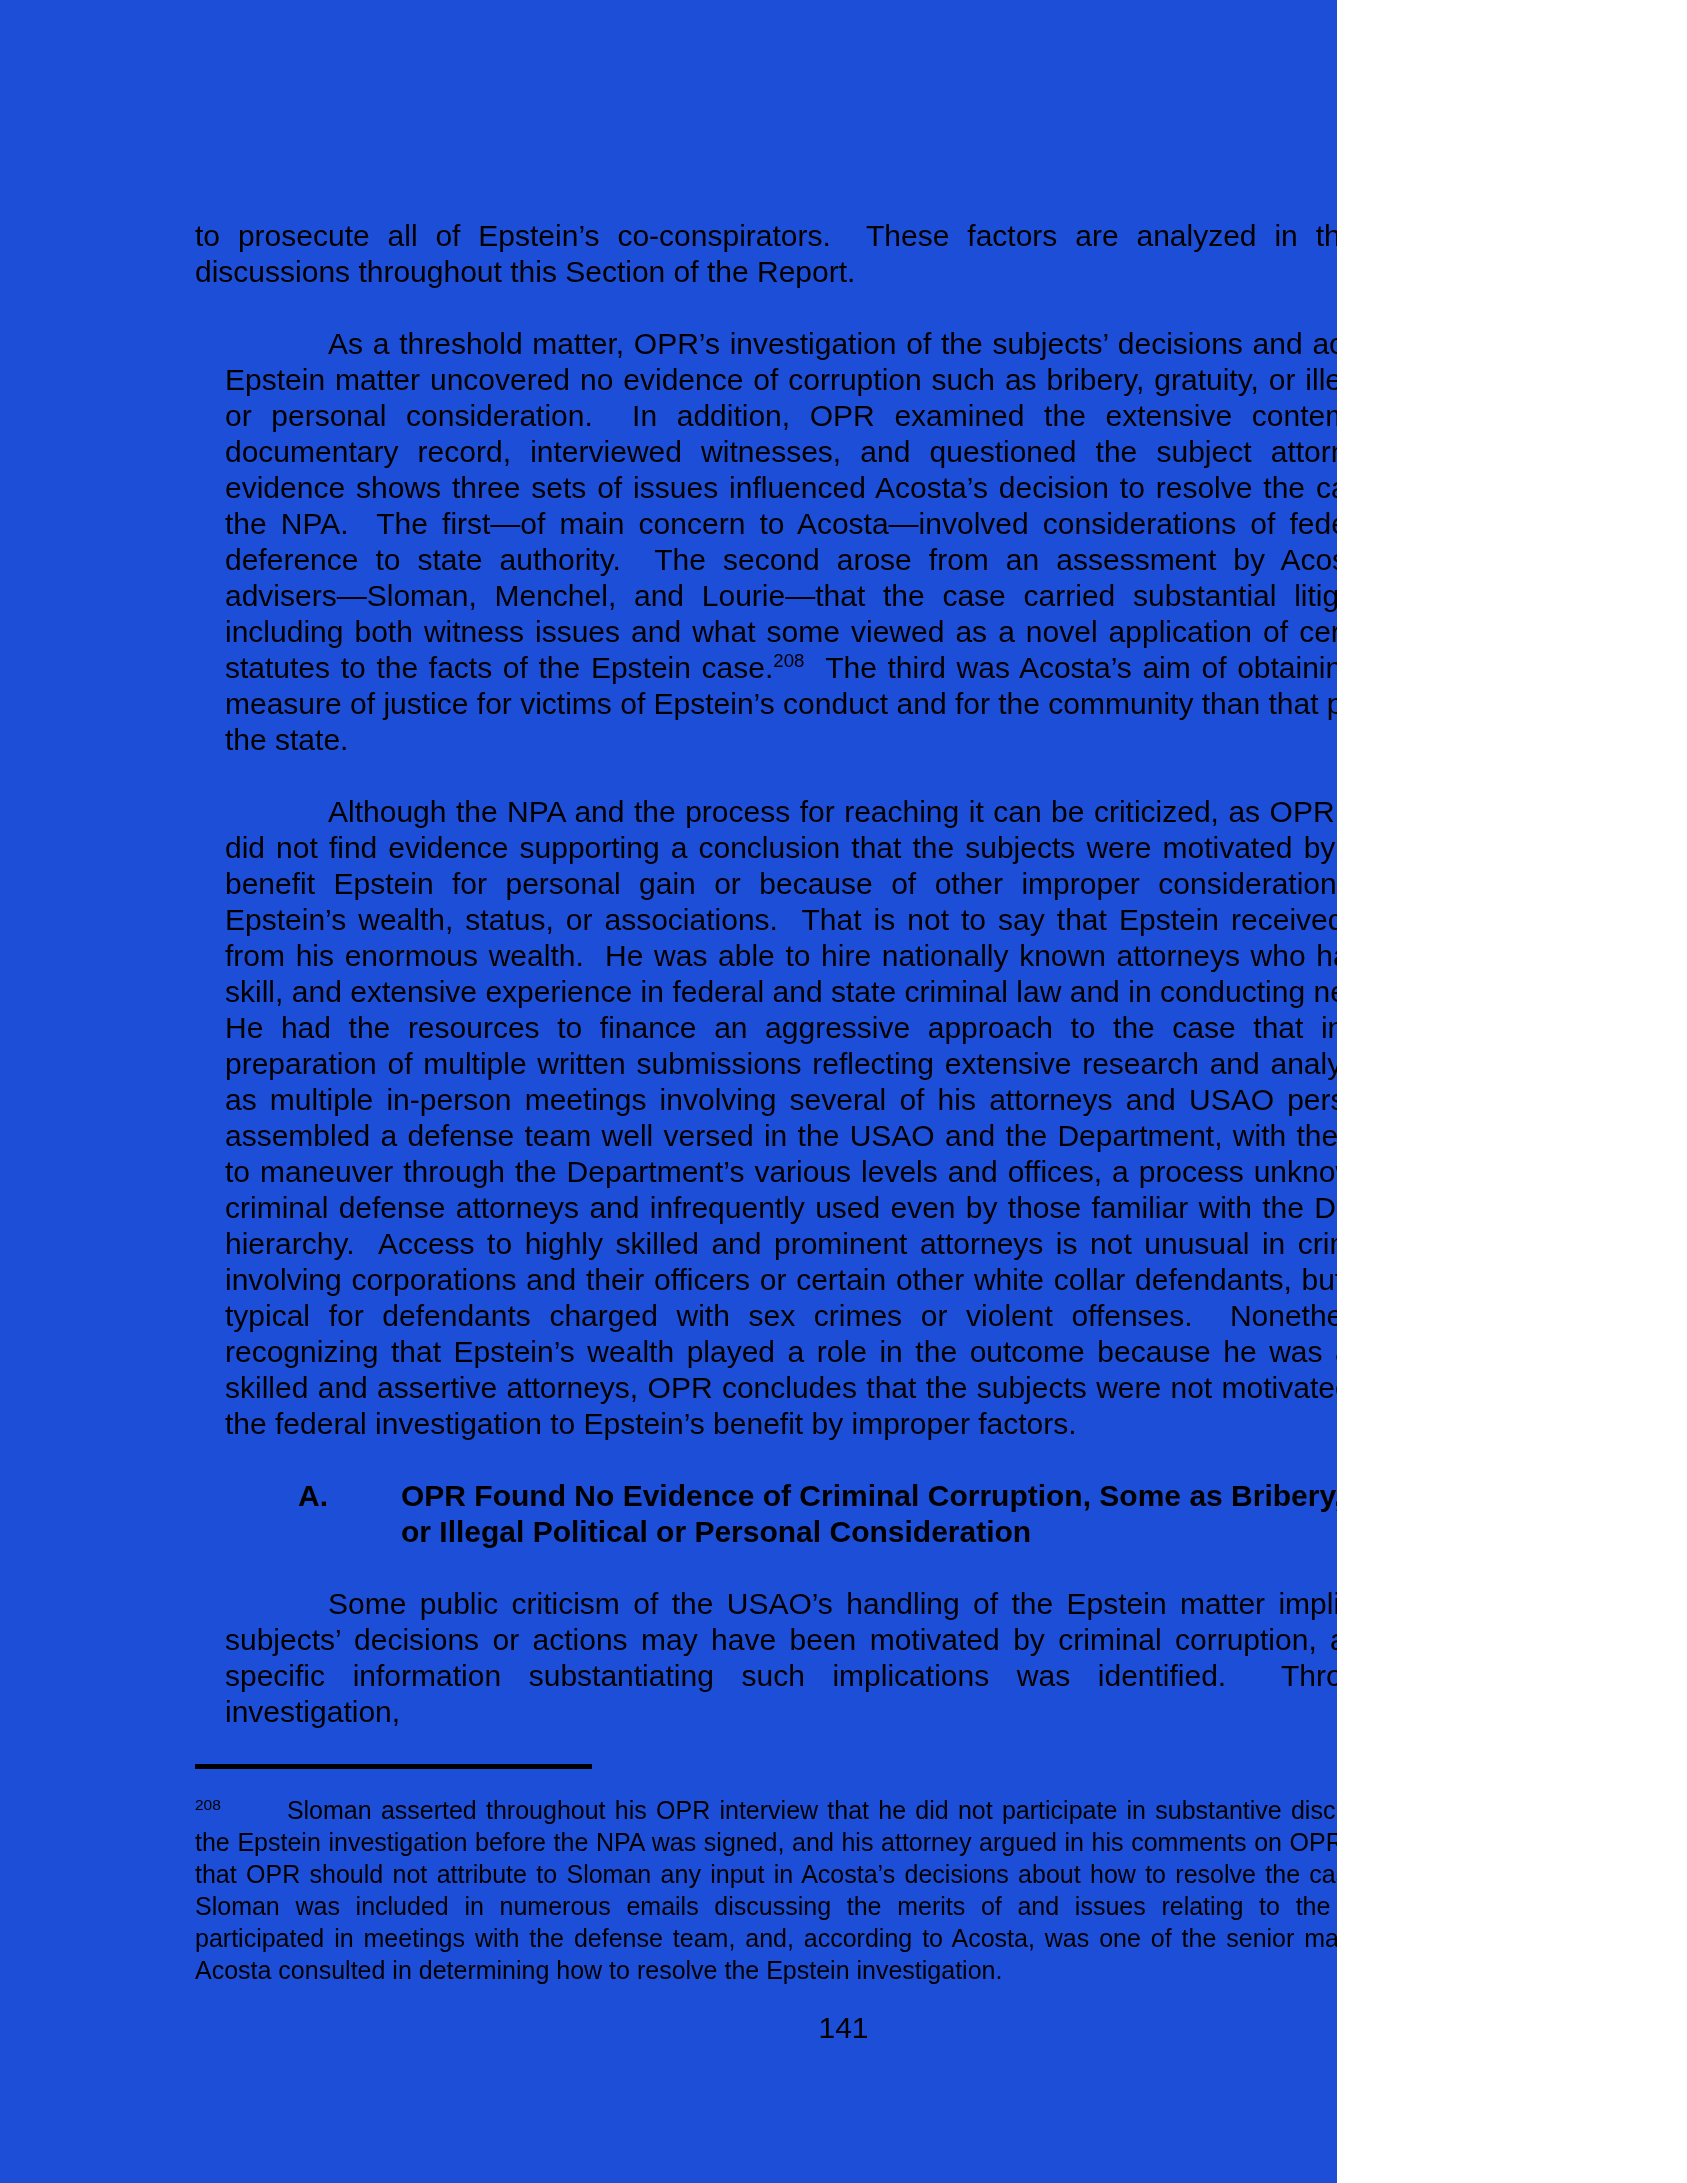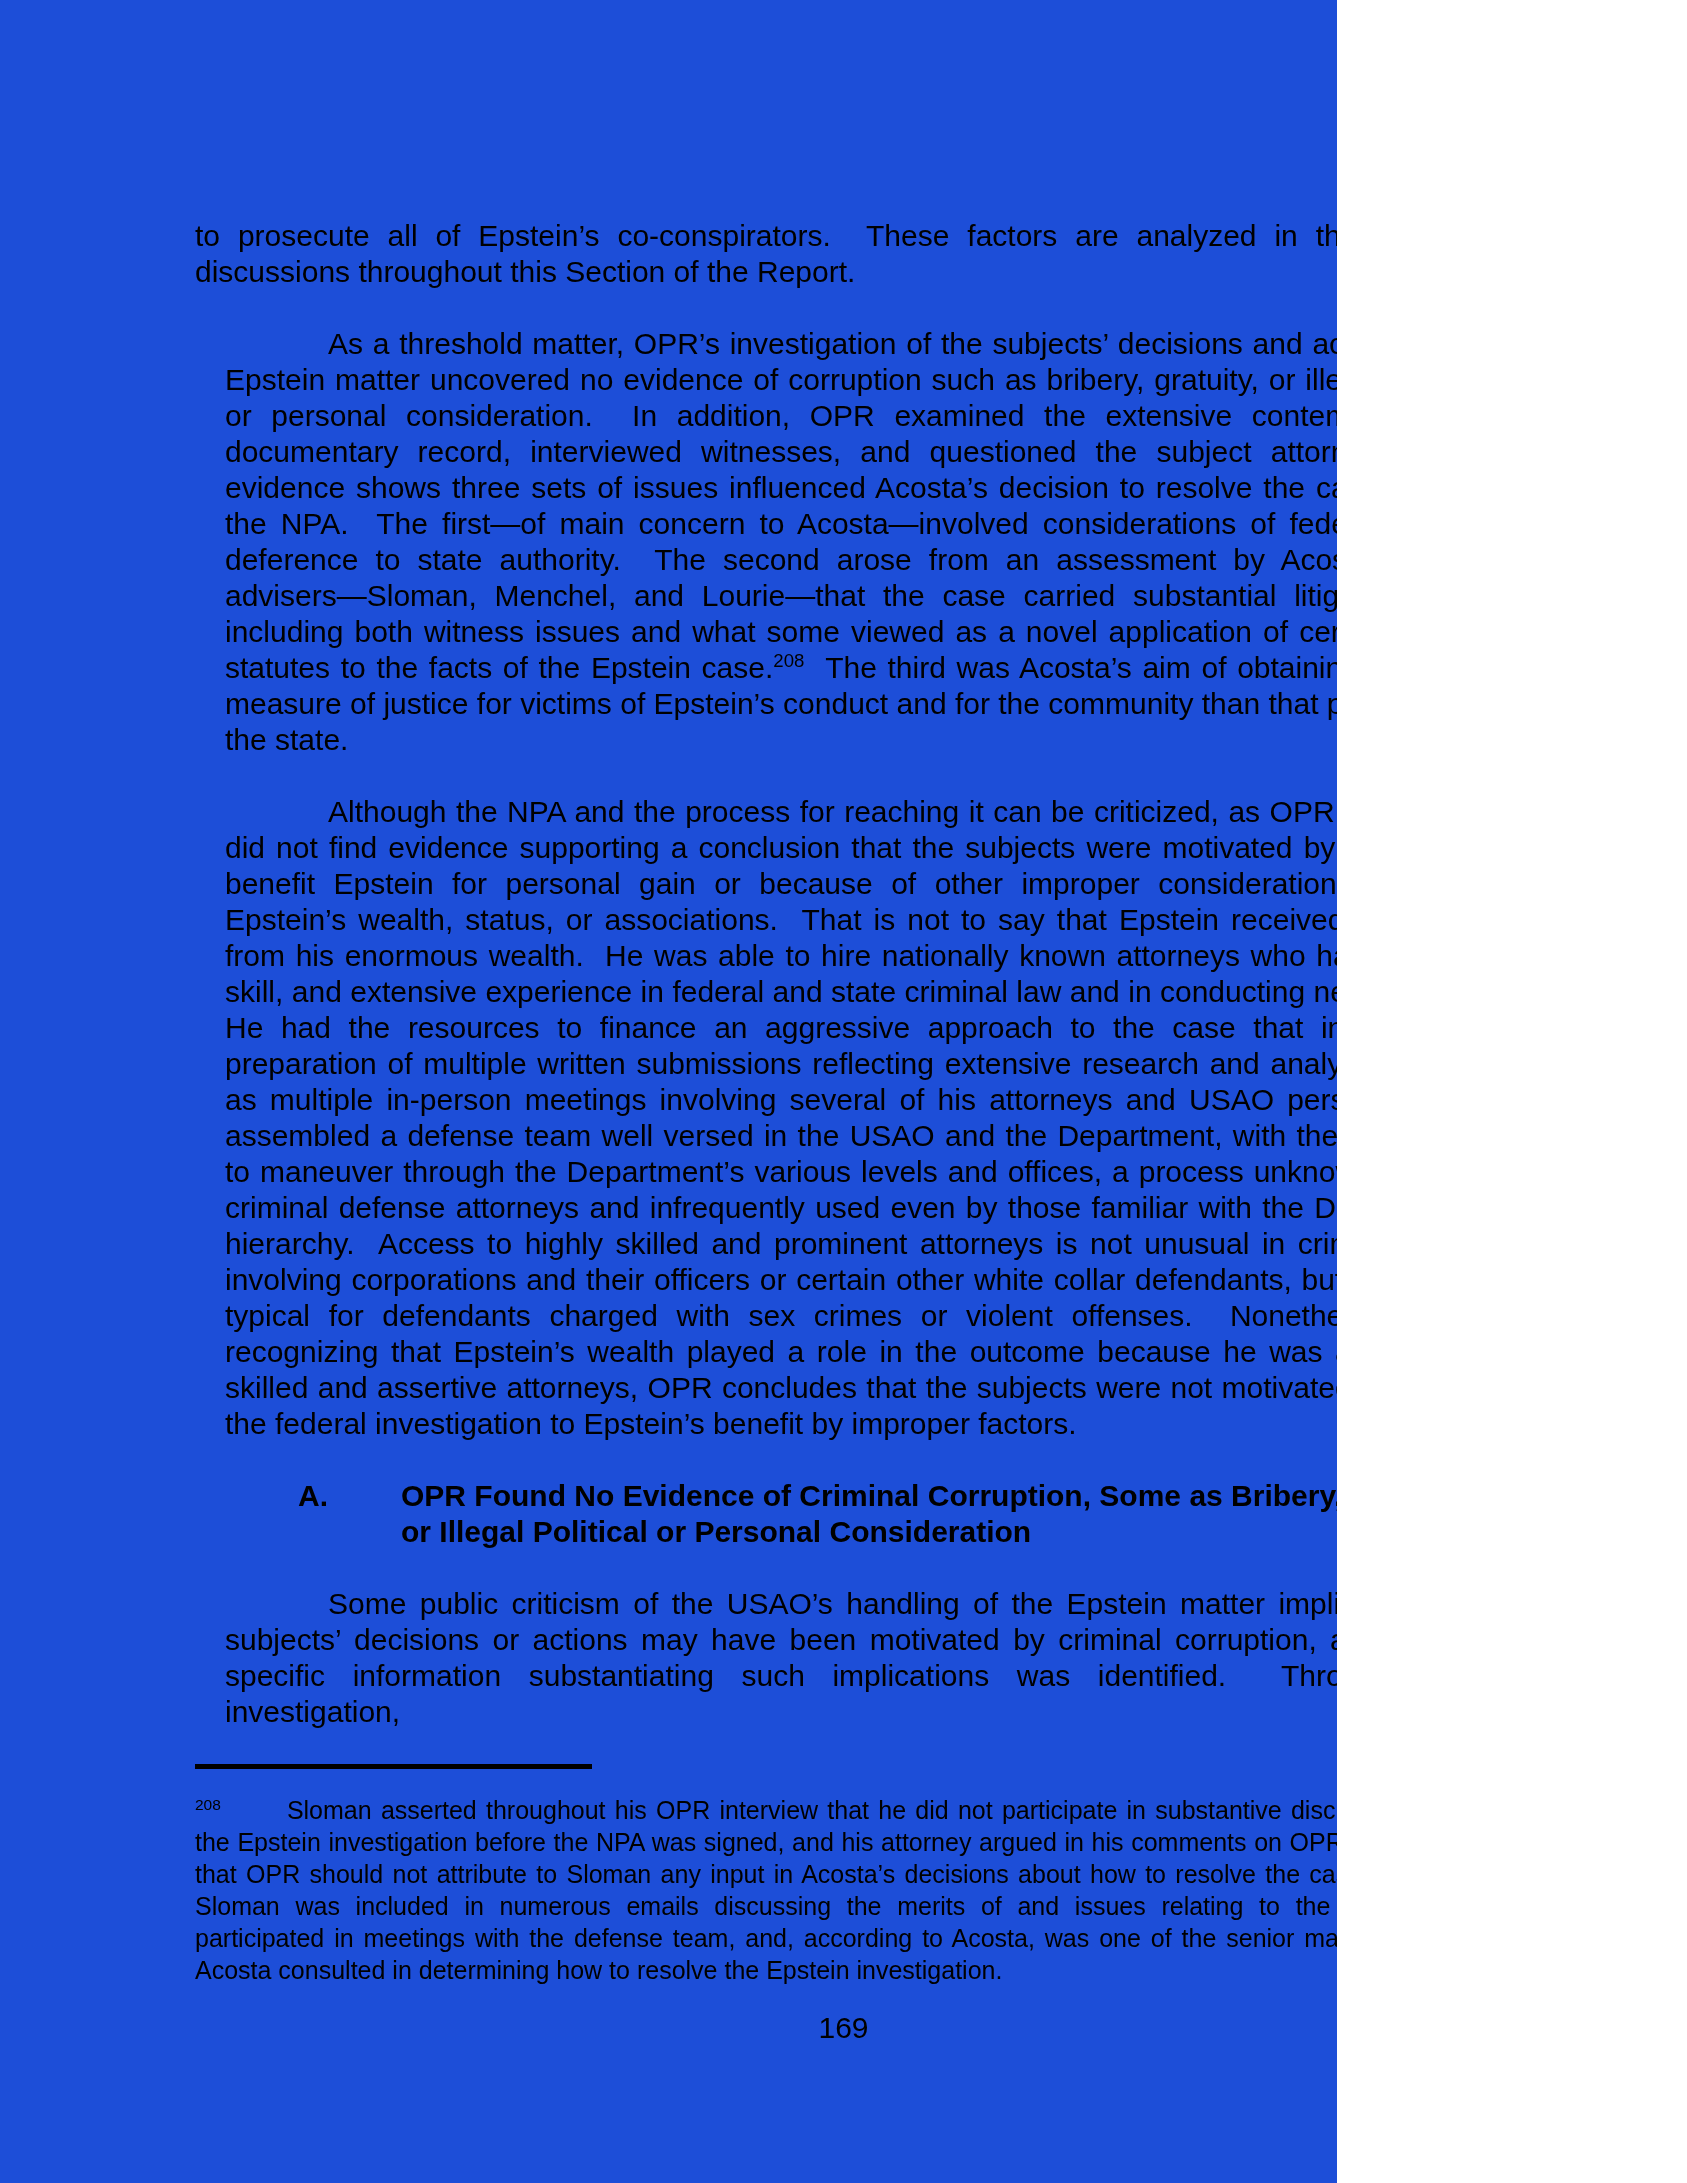--- a/index.html
+++ b/index.html
@@ -104,16 +104,16 @@
 
     <p class="body-para indent">Some public criticism of the USAO’s handling of the Epstein matter implied that the subjects’ decisions or actions may have been motivated by criminal corruption, although no specific information substantiating such implications was identified.&nbsp; Throughout its investigation,</p>
 
   </div>
 
   <div class="footnote-block">
     <div class="footnote-rule"></div>
     <p class="footnote-text"><sup class="ref">208</sup><span class="fn-tab"></span><span>Sloman asserted throughout his OPR interview that he did not participate in substantive discussions about the Epstein investigation before the NPA was signed, and his attorney argued in his comments on OPR’s draft report that OPR should not attribute to Sloman any input in Acosta’s decisions about how to resolve the case.&nbsp; However, Sloman was included in numerous emails discussing the merits of and issues relating to the investigation, participated in meetings with the defense team, and, according to Acosta, was one of the senior managers whom Acosta consulted in determining how to resolve the Epstein investigation.</span></p>
   </div>
 
-  <div class="page-number">169</div>
+  <div class="page-number">141</div>
 
 </div>
 
 
 </body></html>

